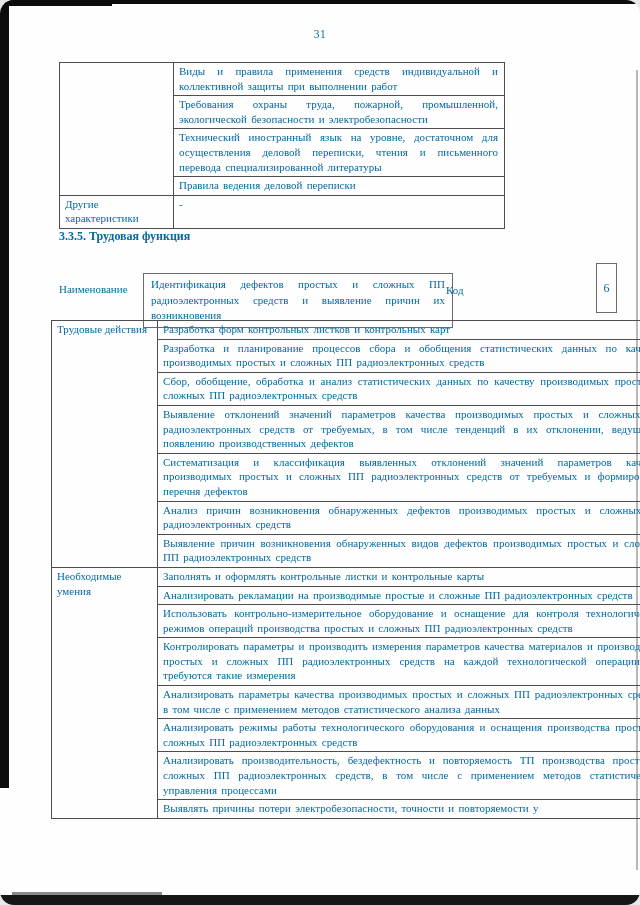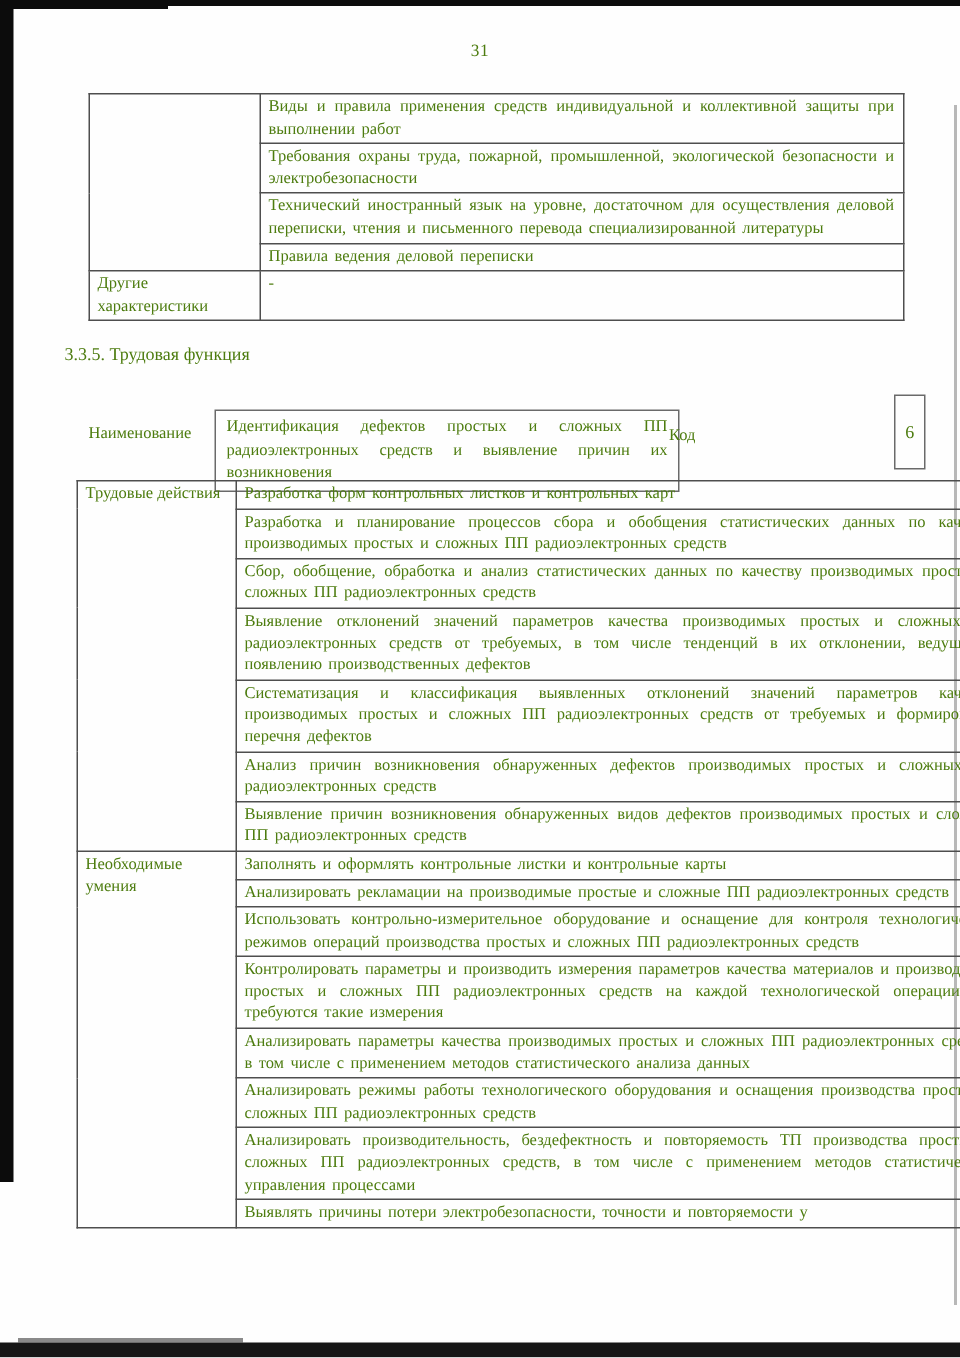--- a/index.html
+++ b/index.html
@@ -1,44 +1,44 @@
 <!DOCTYPE html>
 <html><head>
 <meta charset="utf-8">
 <style>
   html,body{margin:0;padding:0;background:#e8e8e8;}
   .page{
     position:relative;width:640px;height:905px;background:#fefefe;
     margin:0 auto;overflow:hidden;
-    font-family:"Liberation Serif","DejaVu Serif",serif;color:#4d7c0f;
+    font-family:"Liberation Serif","DejaVu Serif",serif;color:#0369a1;border-radius:14px;
   }
   
   .art{position:absolute;}
   .art-top{top:0;left:0;width:640px;height:4px;background:#0c0c0c;}
   .art-top-left{top:0;left:0;width:112px;height:6px;background:#0c0c0c;}
   .art-left{top:5px;left:0;width:9px;height:783px;background:#0c0c0c;}
   .art-bottom{bottom:0;left:0;width:640px;height:10px;background:#161616;}
   .art-bottom-gray{bottom:10px;left:12px;width:150px;height:3px;background:#8a8a8a;}
   .art-bottom-gray2{bottom:8px;left:420px;width:160px;height:2px;background:#6f6f6f;}
   .art-right{top:70px;left:636px;width:2px;height:800px;background:#b8b8b8;}
   
   .page-number{position:absolute;top:28px;left:0;width:640px;text-align:center;
     font-size:11.5px;letter-spacing:.5px;}
   
   table{border-collapse:collapse;table-layout:fixed;}
   td{border:1px solid #4e4e4e;vertical-align:top;
      font-size:11px;line-height:14.6px;padding:1px 6px 2px 5px;}
   .jt{text-align:justify;word-spacing:1.5px;}
   .lbl{text-align:left;}
-  .tbl1{position:absolute;left:59px;top:62px;width:544px;}
+  .tbl1{position:absolute;left:59px;top:62px;width:446px;}
   .tbl1 .c1{width:102px;}
   .tbl-main{position:absolute;left:51px;top:320px;width:622px;}
   .tbl-main .c1{width:94px;}
   
-  .sec-heading{position:absolute;left:43px;top:229px;font-weight:normal;font-size:12px;}
+  .sec-heading{position:absolute;left:59px;top:229px;font-weight:bold;font-size:12px;}
   
   .fh-name-label{position:absolute;left:59px;top:283px;width:90px;font-size:11px;}
   .fh-name-box{position:absolute;left:143px;top:261px;width:294px;height:47px;
     border:1px solid #6a6a6a;padding:3px 7px;font-size:11px;line-height:15.5px;
     text-align:justify;word-spacing:1px;margin-top:12px;}
   .fh-code-label{position:absolute;left:446px;top:284px;font-size:11px;}
   .fh-code-box{position:absolute;left:467px;top:263px;width:68px;height:48px;
     border:1px solid #6a6a6a;display:flex;align-items:center;justify-content:center;
     font-size:11.5px;}
   .fh-level-label{position:absolute;left:511px;top:267px;width:84px;

